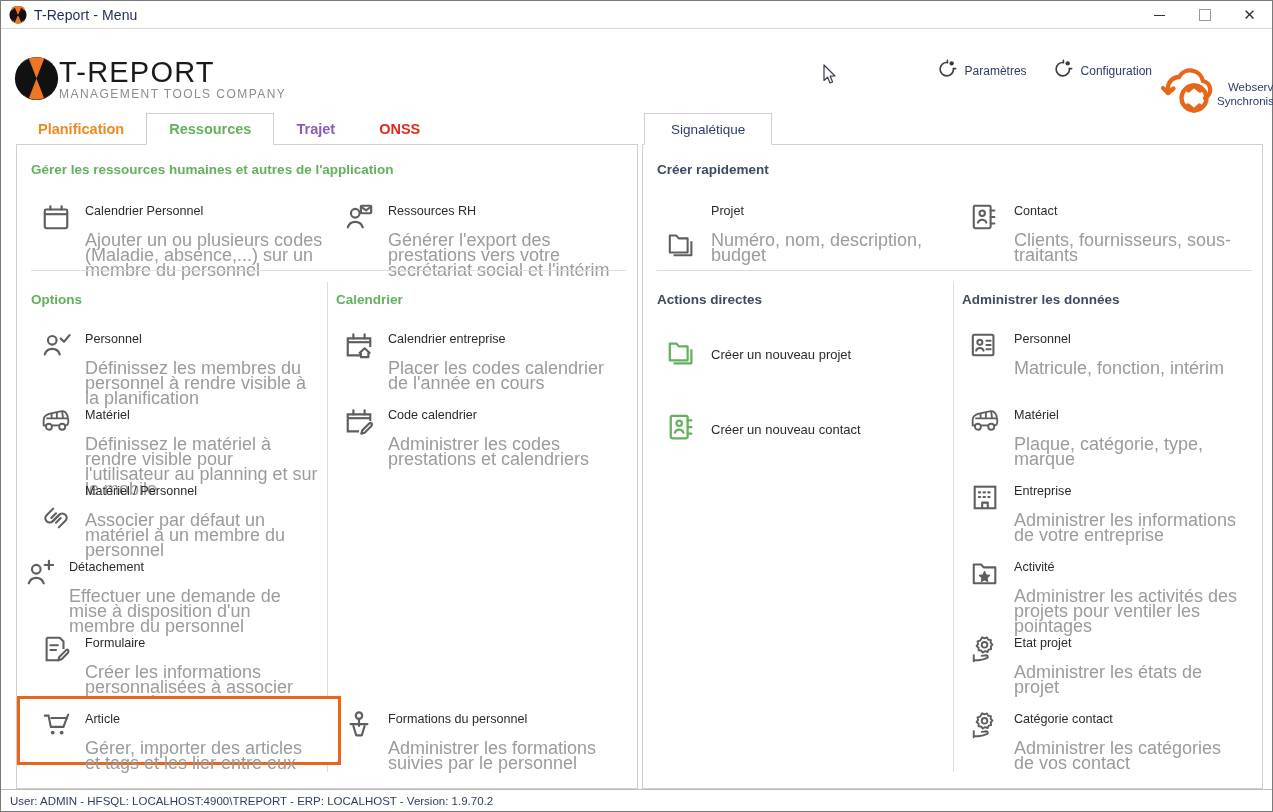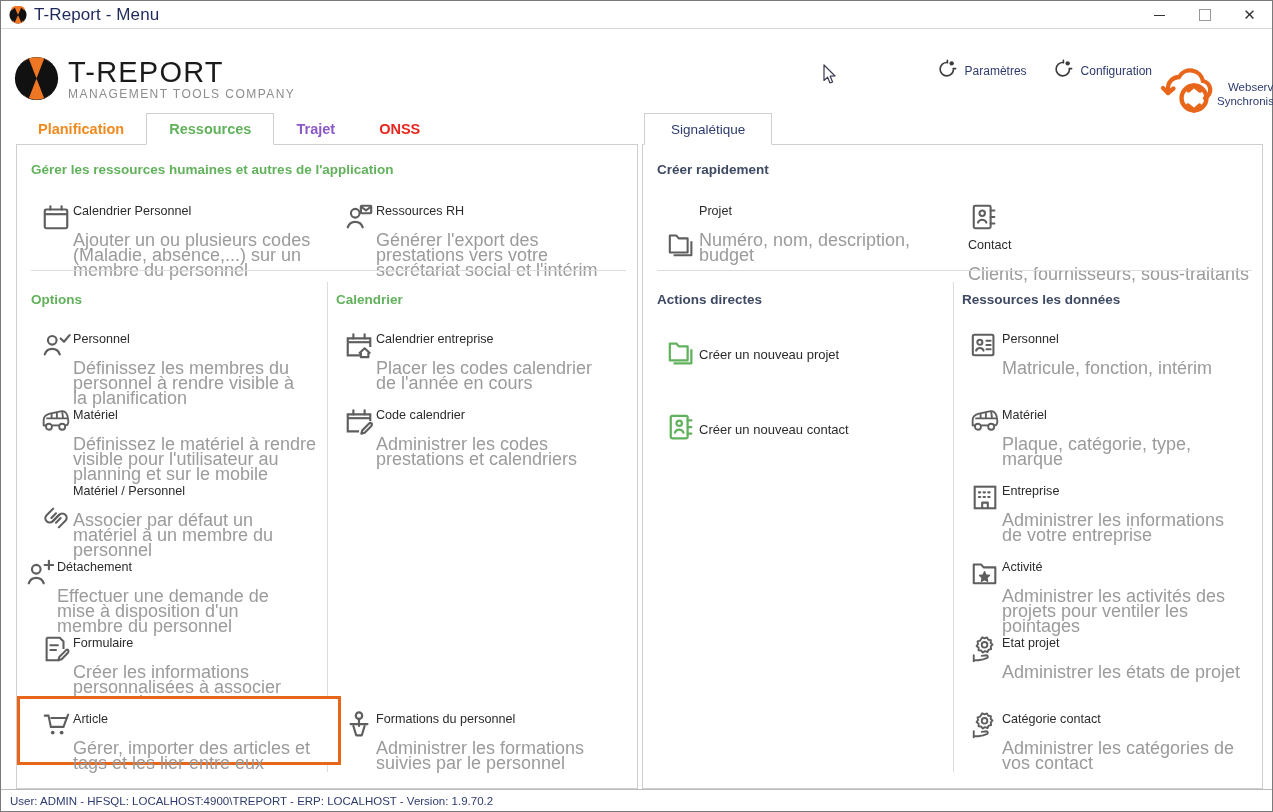--- a/index.html
+++ b/index.html
@@ -21,39 +21,39 @@
   .titlebar{
     height:28px; flex:0 0 28px;
     display:flex; align-items:center;
     background:#ffffff;
     border-bottom:1px solid #d8d8d8;
     padding-left:8px;
     position:relative;
   }
   .titlebar .tb-icon{ width:18px;height:18px; margin-right:7px; flex:0 0 18px; }
   .titlebar .tb-title{
-    font-size:17px; color:#1f2a5a; letter-spacing:.1px;text-align:right;
+    font-size:14px; color:#1f2a5a; letter-spacing:.1px;text-align:right;
   }
   .wincontrols{ position:absolute; right:0; top:0; height:28px; display:flex; }
   .wincontrols div{
     width:45px;height:28px;display:flex;align-items:center;justify-content:center;
     color:#333;
   }
   .wc-min::before{ content:""; display:block; width:11px;height:1px;background:#333; }
   .wc-max::before{ content:""; display:block; width:10px;height:10px;border:1px solid #999; }
   .wc-close{ font-size:15px; line-height:1; font-family:"DejaVu Sans",sans-serif; }
 
   
   .header{
     flex:0 0 84px; height:84px;
     position:relative; background:#fff;
   }
   .brand{ position:absolute; left:13px; top:27px; display:flex; align-items:center; }
   .brand .logo{ width:45px;height:45px; flex:0 0 45px; }
-  .brand .wordmark{ margin-left:9px; }
+  .brand .wordmark{ margin-left:0; }
   .brand .wm-main{
     font-size:29px; color:#1a1a1a; letter-spacing:1.2px; line-height:30px;
     font-family:"Liberation Sans", sans-serif; font-weight:400;
   }
   .brand .wm-sub{
     font-size:12px; color:#8c8c8c; letter-spacing:1.45px; line-height:12px;
     margin-top:1px;
   }
 
   .hdr-actions{ position:absolute; right:120px; top:30px; display:flex; align-items:center; gap:26px; }
@@ -112,21 +112,21 @@
     font-size:13.5px; font-weight:bold; padding:0;
   }
   .sec-title.green{ color:#62b15c; }
   .sec-title.dark{ color:#3e4a63; }
 
   .divider{ height:1px; background:#dcdcdc; }
   .vdivider{ position:absolute; width:1px; background:#dcdcdc; }
 
   
   .entry{
-    display:flex; align-items:flex-start; cursor:pointer;
+    display:flex; align-items:flex-start; gap:12px; cursor:pointer;
     padding:2px 0;
   }
   .entry .ic{ flex:0 0 34px; width:34px; height:34px; display:flex; align-items:flex-start; justify-content:center; }
   .entry .txt{ padding-top:1px; }
   .entry .t-name{ font-size:12.6px; color:#2b2b2b; line-height:16px; }
   .entry .t-desc{ font-size:18px; color:#9b9b9b; line-height:15px; margin-top:14px; }
   .entry.simple{ align-items:center; }
   .entry.simple .t-name{ font-size:13px; color:#2b2b2b; }
 
   .highlight-box{
@@ -443,21 +443,21 @@
             <path d="M3 24 V6 H10 L12.5 9 H22 V24 Z"></path>
             <path d="M7 27 H26 V12"></path>
           </svg>
         </span>
         <span class="txt">
           <div class="t-name">Projet</div>
           <div class="t-desc">Numéro, nom, description, budget</div>
         </span>
       </div>
 
-      <div class="entry" style="position:absolute;left:325px;top:55px;width:290px;flex-direction:column;">
+      <div class="entry" style="position:absolute;left:325px;top:55px;width:290px;">
         <span class="ic">
           <svg width="30" height="30" viewBox="0 0 32 30" fill="none" stroke="#5e5e5e" stroke-width="2.2">
             <rect x="4" y="3" width="18" height="24" rx="1.5"></rect>
             <circle cx="13" cy="11" r="2.9"></circle>
             <path d="M8.5 21 a4.8 4.8 0 0 1 9 0" stroke-linecap="round"></path>
             <path d="M22 8 H26 M22 15 H26 M22 22 H26" stroke-linecap="round"></path>
           </svg>
         </span>
         <span class="txt">
           <div class="t-name">Contact</div>
@@ -490,21 +490,21 @@
           <svg width="30" height="30" viewBox="0 0 32 30" fill="none" stroke="#62b15c" stroke-width="2.4" stroke-linejoin="round">
             <path d="M3 24 V6 H10 L12.5 9 H22 V24 Z"></path>
             <path d="M7 27 H26 V12"></path>
           </svg>
         </span>
         <span class="txt">
           <div class="t-name">Créer un nouveau projet</div>
         </span>
       </div>
 
-      <div style="position:absolute;left:319px;top:147px;" class="sec-title dark">Ressources les données</div>
+      <div style="position:absolute;left:319px;top:147px;" class="sec-title dark">Administrer les données</div>
 
       <div class="entry" style="position:absolute;left:325px;top:183px;width:270px;">
         <span class="ic">
           <svg width="30" height="30" viewBox="0 0 32 30" fill="none" stroke="#5e5e5e" stroke-width="2.2">
             <rect x="3" y="4" width="22" height="22" rx="1.6"></rect>
             <circle cx="10.5" cy="12" r="2.7"></circle>
             <path d="M6.5 21 a4.3 4.3 0 0 1 8 0" stroke-linecap="round"></path>
             <path d="M17.5 10.5 H22 M17.5 15 H22 M17.5 19.5 H22" stroke-linecap="round"></path>
           </svg>
         </span>

